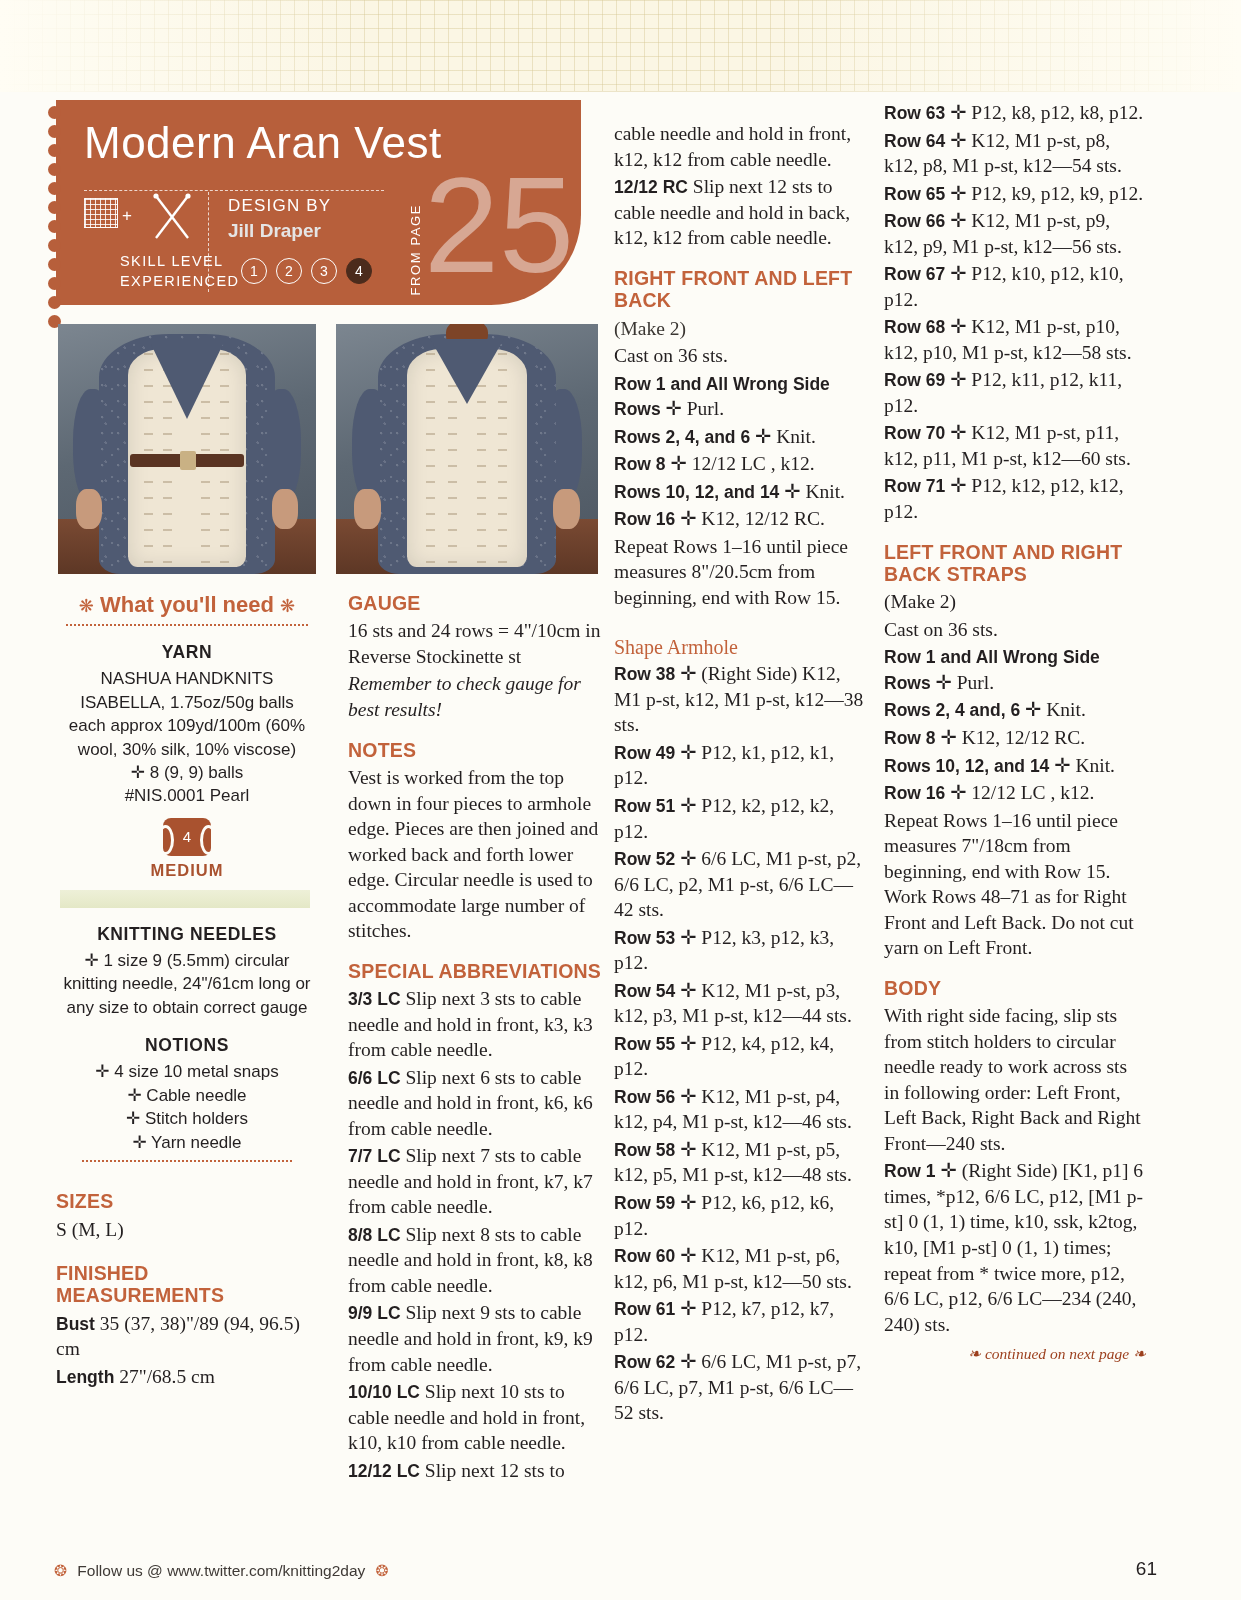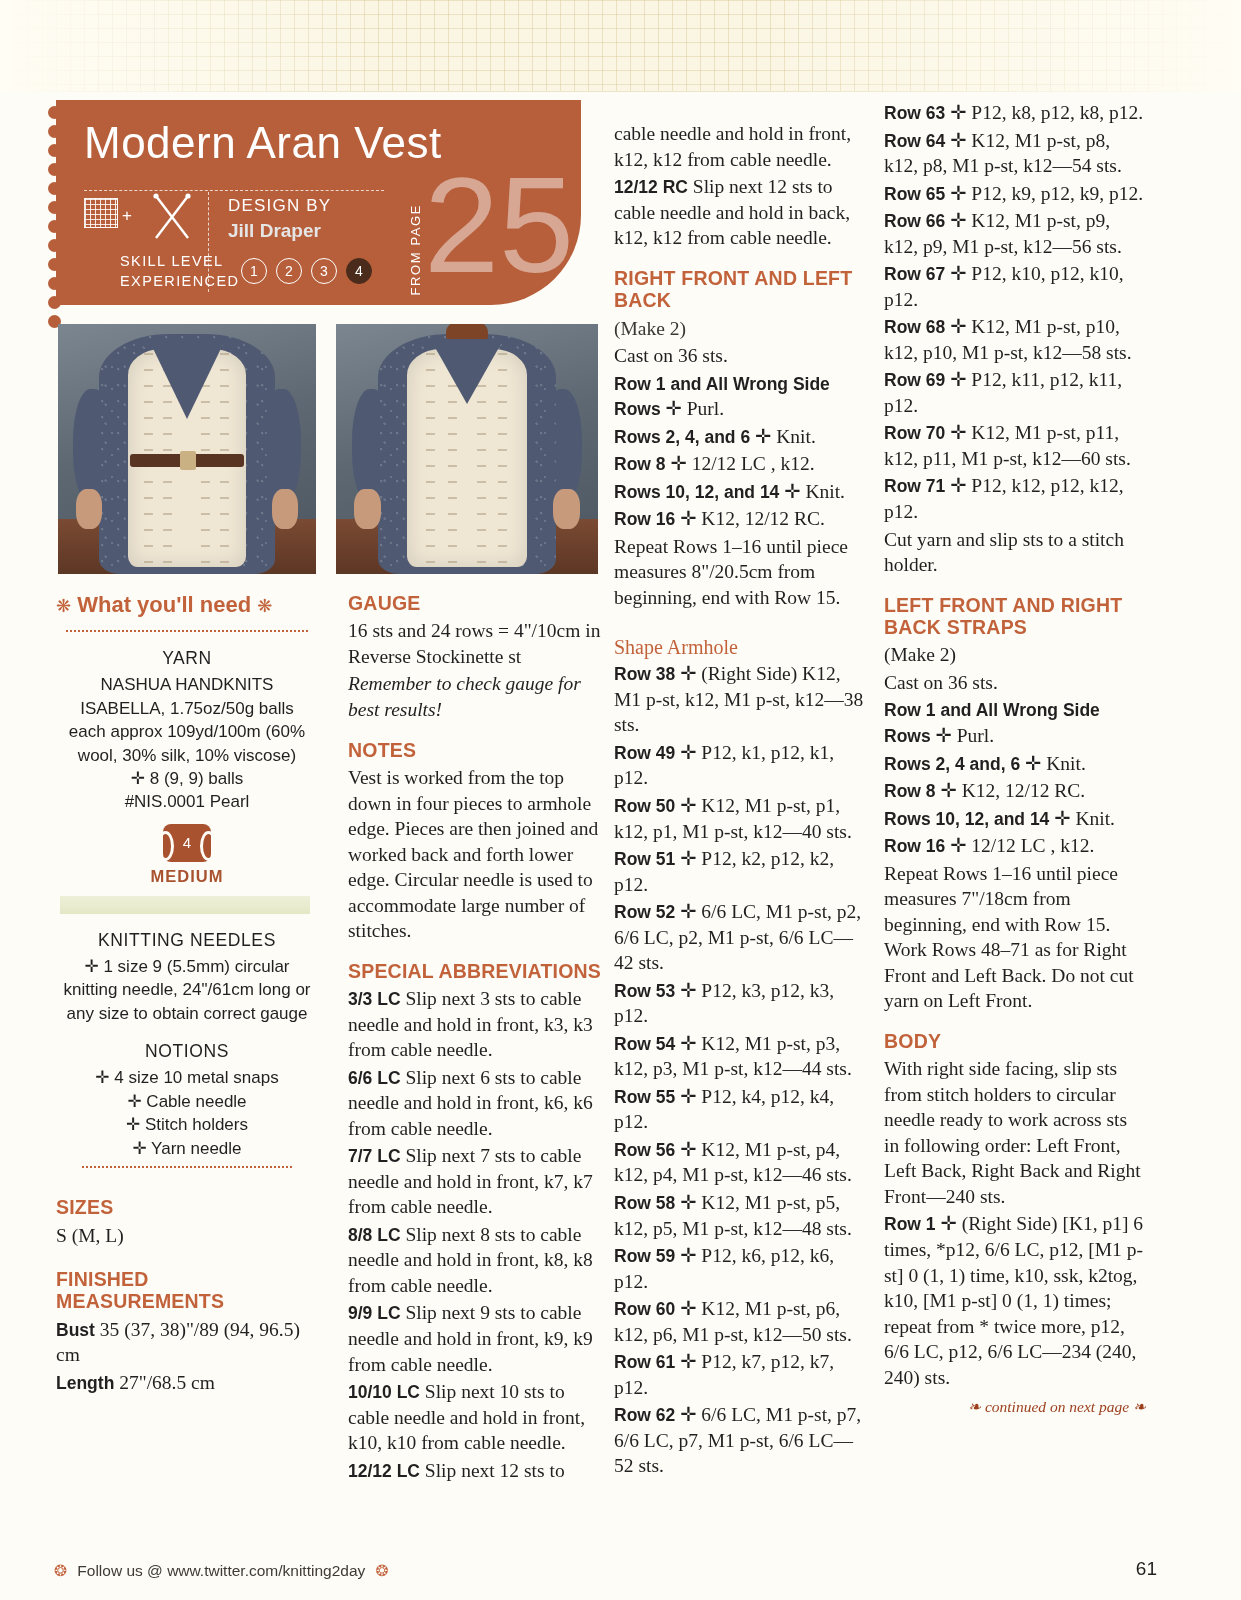--- a/index.html
+++ b/index.html
@@ -197,31 +197,31 @@
   }
   p, .body-t {
     font-size: 19.5px; line-height: 1.31; margin: 0 0 2px 0;
   }
   .body-t b, p b { font-family: "Liberation Sans", sans-serif; font-size: 17.5px; }
   .sp { height: 14px; }
 
   
   .need-title {
     color: #c2623b; font-family: "Liberation Sans", sans-serif;
-    font-size: 22px; font-weight: bold; 
-    margin: 0 0 12px 0;
+    font-size: 22px; font-weight: bold; text-align: center;
+    margin: 0 0 6px 0;
   }
   .need-title .star { font-weight: normal; font-size: 18px; }
   .need-box {
     text-align: center; font-family: "Liberation Sans", sans-serif;
     font-size: 17px; line-height: 1.38; color: #231f20;
     position: relative; padding: 12px 4px 6px;
   }
   .need-box .lbl {
-    font-weight: normal; letter-spacing: .6px; font-size: 17.5px;
+    font-weight: bold; letter-spacing: .6px; font-size: 17.5px;
     margin: 14px 0 3px;
   }
   .need-box .first-lbl { margin-top: 2px; }
   .dotted-top {
     border-top: 2px dotted #c2623b; height: 0; margin: 2px 10px 0;
   }
   .dotted-bot {
     border-top: 2px dotted #c2623b; height: 0; margin: 6px 22px 0;
   }
   .yarnball {
@@ -498,21 +498,20 @@
       <b>Row 16</b>
       <span>✛ K12, 12/12 RC.</span>
     </p>
     <p>Repeat Rows 1–16 until piece measures 8"/20.5cm from beginning, end with Row 15.</p>
 
     <div class="sp"></div>
     <div class="sub-orange">Shape Armhole</div>
 
     <p><b>Row 38</b> <span>✛ (Right Side) K12, M1 p-st, k12, M1 p-st, k12—38 sts.</span></p>
     <p><b>Row 49</b> <span>✛ P12, k1, p12, k1, p12.</span></p>
-    <p><b>Row 50</b> <span>✛ K12, M1 p-st, p1, k12, p1, M1 p-st, k12—40 sts.</span></p>
     <p><b>Row 51</b> <span>✛ P12, k2, p12, k2, p12.</span></p>
     <p><b>Row 52</b> <span>✛ 6/6 LC, M1 p-st, p2, 6/6 LC, p2, M1 p-st, 6/6 LC—42 sts.</span></p>
     <p><b>Row 53</b> <span>✛ P12, k3, p12, k3, p12.</span></p>
     <p><b>Row 54</b> <span>✛ K12, M1 p-st, p3, k12, p3, M1 p-st, k12—44 sts.</span></p>
     <p><b>Row 55</b> <span>✛ P12, k4, p12, k4, p12.</span></p>
     <p><b>Row 56</b> <span>✛ K12, M1 p-st, p4, k12, p4, M1 p-st, k12—46 sts.</span></p>
     <p><b>Row 58</b> <span>✛ K12, M1 p-st, p5, k12, p5, M1 p-st, k12—48 sts.</span></p>
     <p><b>Row 59</b> <span>✛ P12, k6, p12, k6, p12.</span></p>
     <p><b>Row 60</b> <span>✛ K12, M1 p-st, p6, k12, p6, M1 p-st, k12—50 sts.</span></p>
     <p><b>Row 61</b> <span>✛ P12, k7, p12, k7, p12.</span></p>
@@ -522,21 +521,20 @@
   <div class="col col4" style="top:8px;">
     <p><b>Row 63</b> <span>✛ P12, k8, p12, k8, p12.</span></p>
     <p><b>Row 64</b> <span>✛ K12, M1 p-st, p8, k12, p8, M1 p-st, k12—54 sts.</span></p>
     <p><b>Row 65</b> <span>✛ P12, k9, p12, k9, p12.</span></p>
     <p><b>Row 66</b> <span>✛ K12, M1 p-st, p9, k12, p9, M1 p-st, k12—56 sts.</span></p>
     <p><b>Row 67</b> <span>✛ P12, k10, p12, k10, p12.</span></p>
     <p><b>Row 68</b> <span>✛ K12, M1 p-st, p10, k12, p10, M1 p-st, k12—58 sts.</span></p>
     <p><b>Row 69</b> <span>✛ P12, k11, p12, k11, p12.</span></p>
     <p><b>Row 70</b> <span>✛ K12, M1 p-st, p11, k12, p11, M1 p-st, k12—60 sts.</span></p>
     <p><b>Row 71</b> <span>✛ P12, k12, p12, k12, p12.</span></p>
-    <p>Cut yarn and slip sts to a stitch holder.</p>
 
     <div class="sp"></div>
     <div class="h-orange">LEFT FRONT AND RIGHT BACK STRAPS</div>
     <p>(Make 2)</p>
     <p>Cast on 36 sts.</p>
 
     <p><b>Row 1 and All Wrong Side Rows</b> <span>✛ Purl.</span></p>
     <p><b>Rows 2, 4 and, 6</b> <span>✛ Knit.</span></p>
     <p><b>Row 8</b> <span>✛ K12, 12/12 RC.</span></p>
     <p><b>Rows 10, 12, and 14</b> <span>✛ Knit.</span></p>

